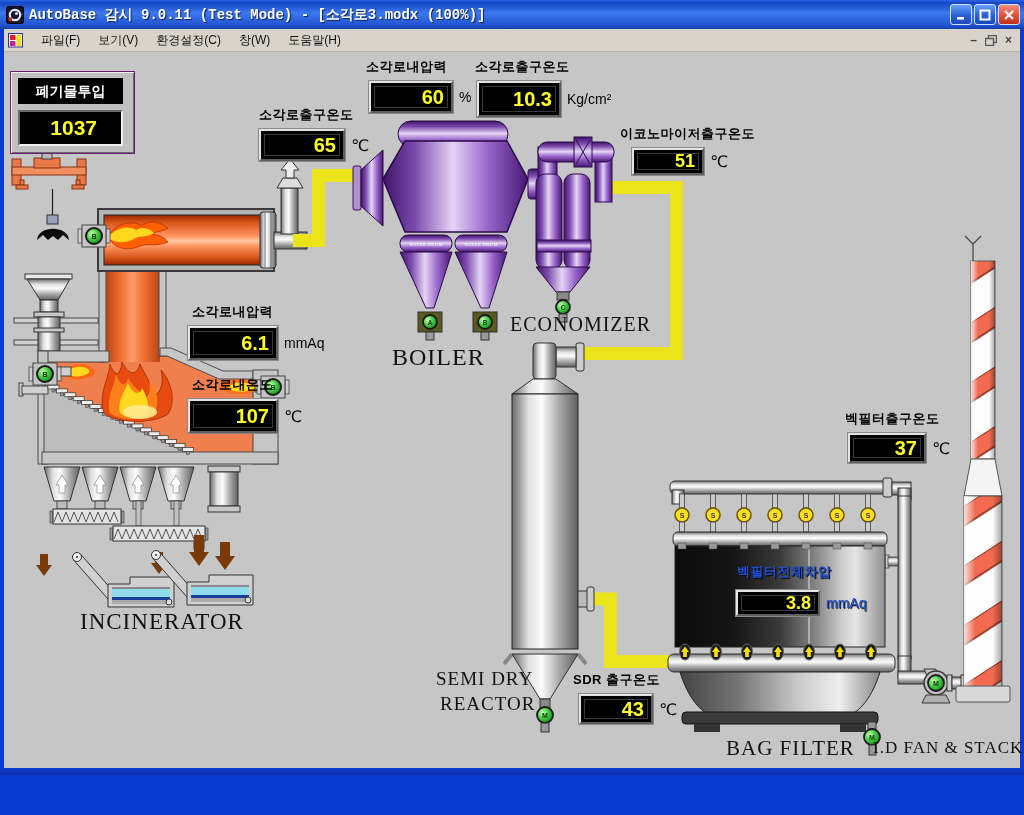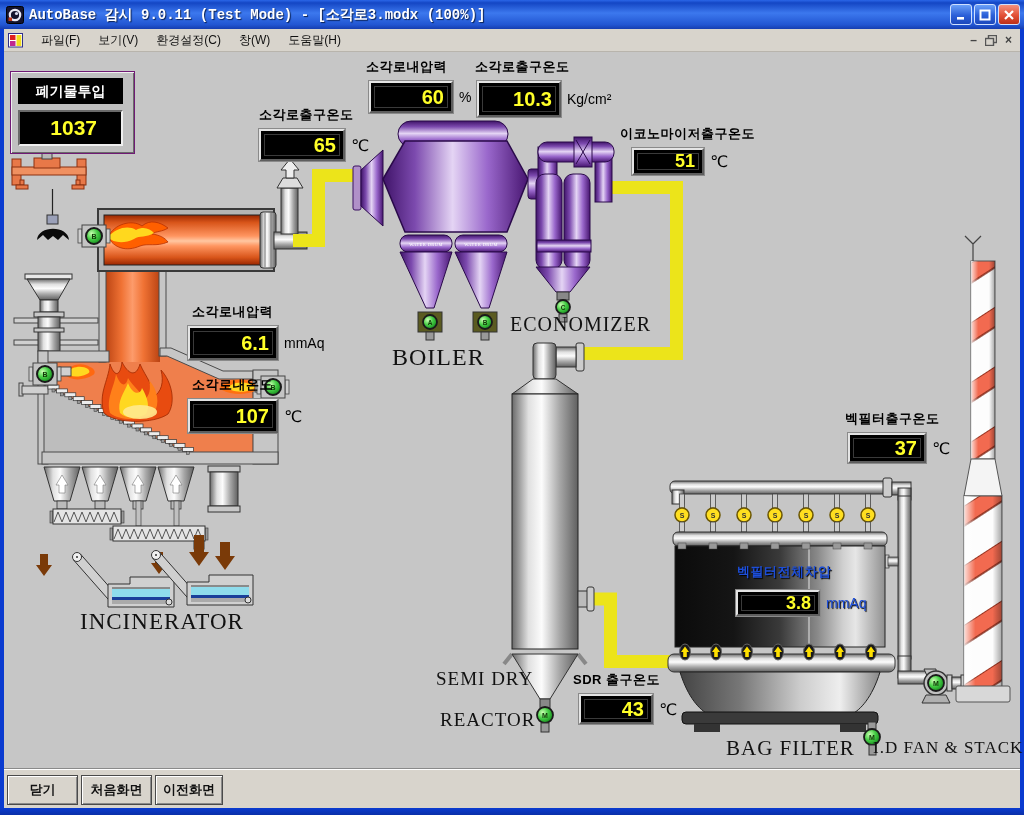--- a/index.html
+++ b/index.html
@@ -617,27 +617,22 @@
               <div class="gval">43</div>
             </div>
       <div class="gunit" style="font-size:16px">℃</div>
     </div>
   </div>
 
   <div class="eqlabel" style="left:76px;top:553px;font-size:23px">INCINERATOR</div>
   <div class="eqlabel" style="left:388px;top:288px;font-size:24px">BOILER</div>
   <div class="eqlabel" style="left:506px;top:257px;font-size:20px">ECONOMIZER</div>
   <div class="eqlabel" style="left:432px;top:612px;font-size:19px">SEMI DRY</div>
-  <div class="eqlabel" style="left:436px;top:653px;font-size:19px">REACTOR</div>
+  <div class="eqlabel" style="left:436px;top:637px;font-size:19px">REACTOR</div>
   <div class="eqlabel" style="left:722px;top:680px;font-size:21px">BAG FILTER</div>
   <div class="eqlabel" style="left:869px;top:682px;font-size:17px">I.D FAN &amp; STACK</div>
 
   </div>
   </div>
 
-  <div class="buttonbar">
-    <button class="navbtn">닫기</button>
-    <button class="navbtn">처음화면</button>
-    <button class="navbtn" style="width:68px">이전화면</button>
-  </div>
   <div class="bottom-edge"></div>
 
 </div>
 
 </body></html>

